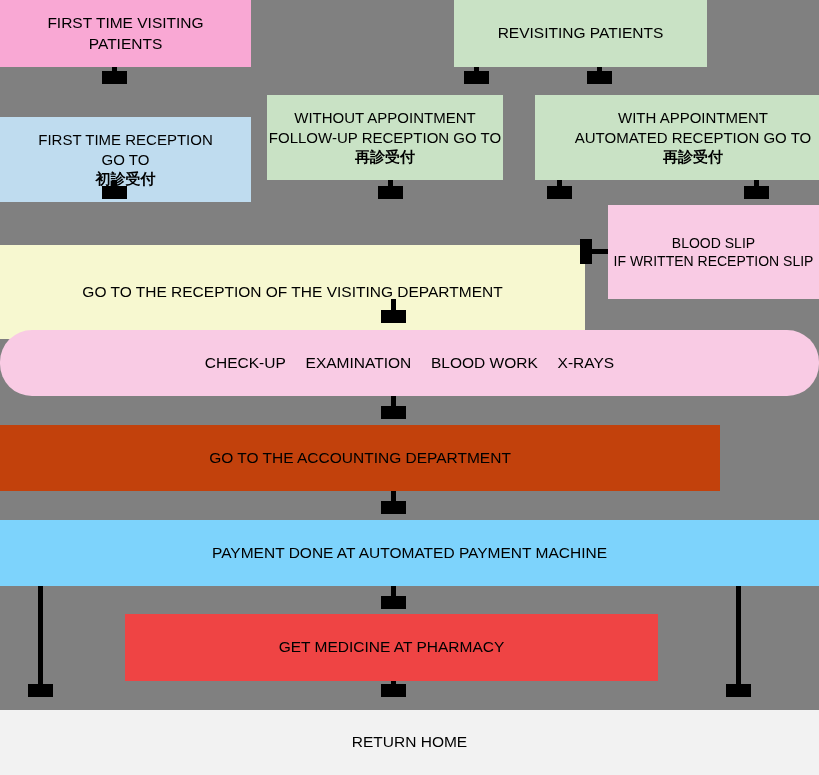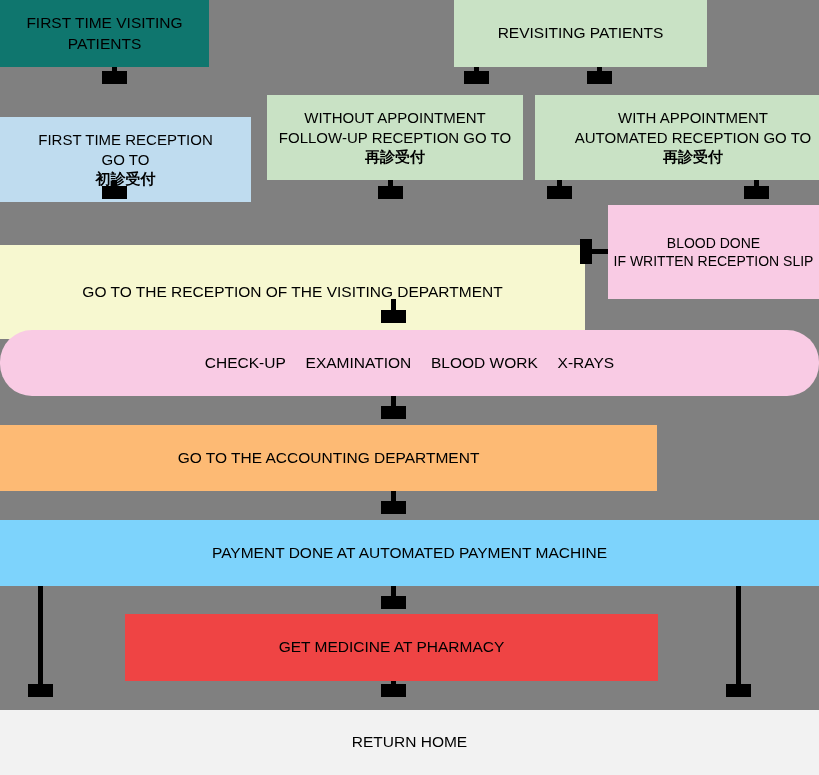--- a/index.html
+++ b/index.html
@@ -33,38 +33,38 @@
     text-align: center;
     color: #000000;
     line-height: 1.32;
   }
   .box .line {
     display: block;
     white-space: nowrap;
   }
   
   #box-first-time-visiting {
-    left: 0px; top: 0px; width: 209px; height: 67px;
-    background: #0f766e;
+    left: 0px; top: 0px; width: 251px; height: 67px;
+    background: #f9a8d4;
     font-size: 15.5px;
   }
   #box-revisiting {
     left: 412px; top: 0px; width: 253px; height: 67px;
     background: #c9e2c5;
     font-size: 15.5px;
     margin-left: 42px;
   }
   #box-first-time-reception {
     left: 0px; top: 95px; width: 251px; height: 85px;
     background: #bfdcef;
     font-size: 15px;
     margin-top: 22px;
   }
   #box-without-appointment {
-    left: 267px; top: 95px; width: 256px; height: 85px;
+    left: 267px; top: 95px; width: 236px; height: 85px;
     background: #c9e2c5;
     font-size: 15px;
   }
   #box-with-appointment {
     left: 535px; top: 95px; width: 284px; height: 85px;
     background: #c9e2c5;
     font-size: 15px;
     padding-left: 32px;
   }
   #box-visiting-department {
@@ -78,22 +78,22 @@
     background: #f9cbe4;
     font-size: 14px;
   }
   #box-services {
     left: 0px; top: 330px; width: 819px; height: 66px;
     background: #f9cbe4;
     font-size: 15.5px;
     border-radius: 32px;
   }
   #box-accounting {
-    left: 0px; top: 425px; width: 657px; height: 66px;
-    background: #fdba74;
+    left: 0px; top: 425px; width: 720px; height: 66px;
+    background: #c2410c;
     font-size: 15.5px;
   }
   #box-payment {
     left: 0px; top: 520px; width: 819px; height: 66px;
     background: #7dd3fc;
     font-size: 15.5px;
   }
   #box-pharmacy {
     left: 125px; top: 614px; width: 533px; height: 67px;
     background: #ef4444;
@@ -178,21 +178,21 @@
   <div class="arrow-down" style="left:112px; top:180px; height:18px;"></div>
   <div class="arrow-down" style="left:388px; top:180px; height:18px;"></div>
   <div class="arrow-down" style="left:557px; top:180px; height:18px;"></div>
   <div class="arrow-down" style="left:754px; top:180px; height:18px;"></div>
 
   <div class="box" id="box-visiting-department">
     <span class="line">GO TO THE RECEPTION OF THE VISITING DEPARTMENT</span>
   </div>
 
   <div class="box" id="box-blood-work-slip">
-    <span class="line">BLOOD DONE</span>
+    <span class="line">BLOOD SLIP</span>
     <span class="line">IF WRITTEN RECEPTION SLIP</span>
   </div>
 
   <div class="arrow-left" style="left:589px; top:249px; width:19px;"></div>
 
   <div class="arrow-down" style="left:391px; top:299px; height:23px;"></div>
 
   <div class="box" id="box-services">
     <span class="line">CHECK-UP  EXAMINATION  BLOOD WORK  X-RAYS</span>
   </div>

